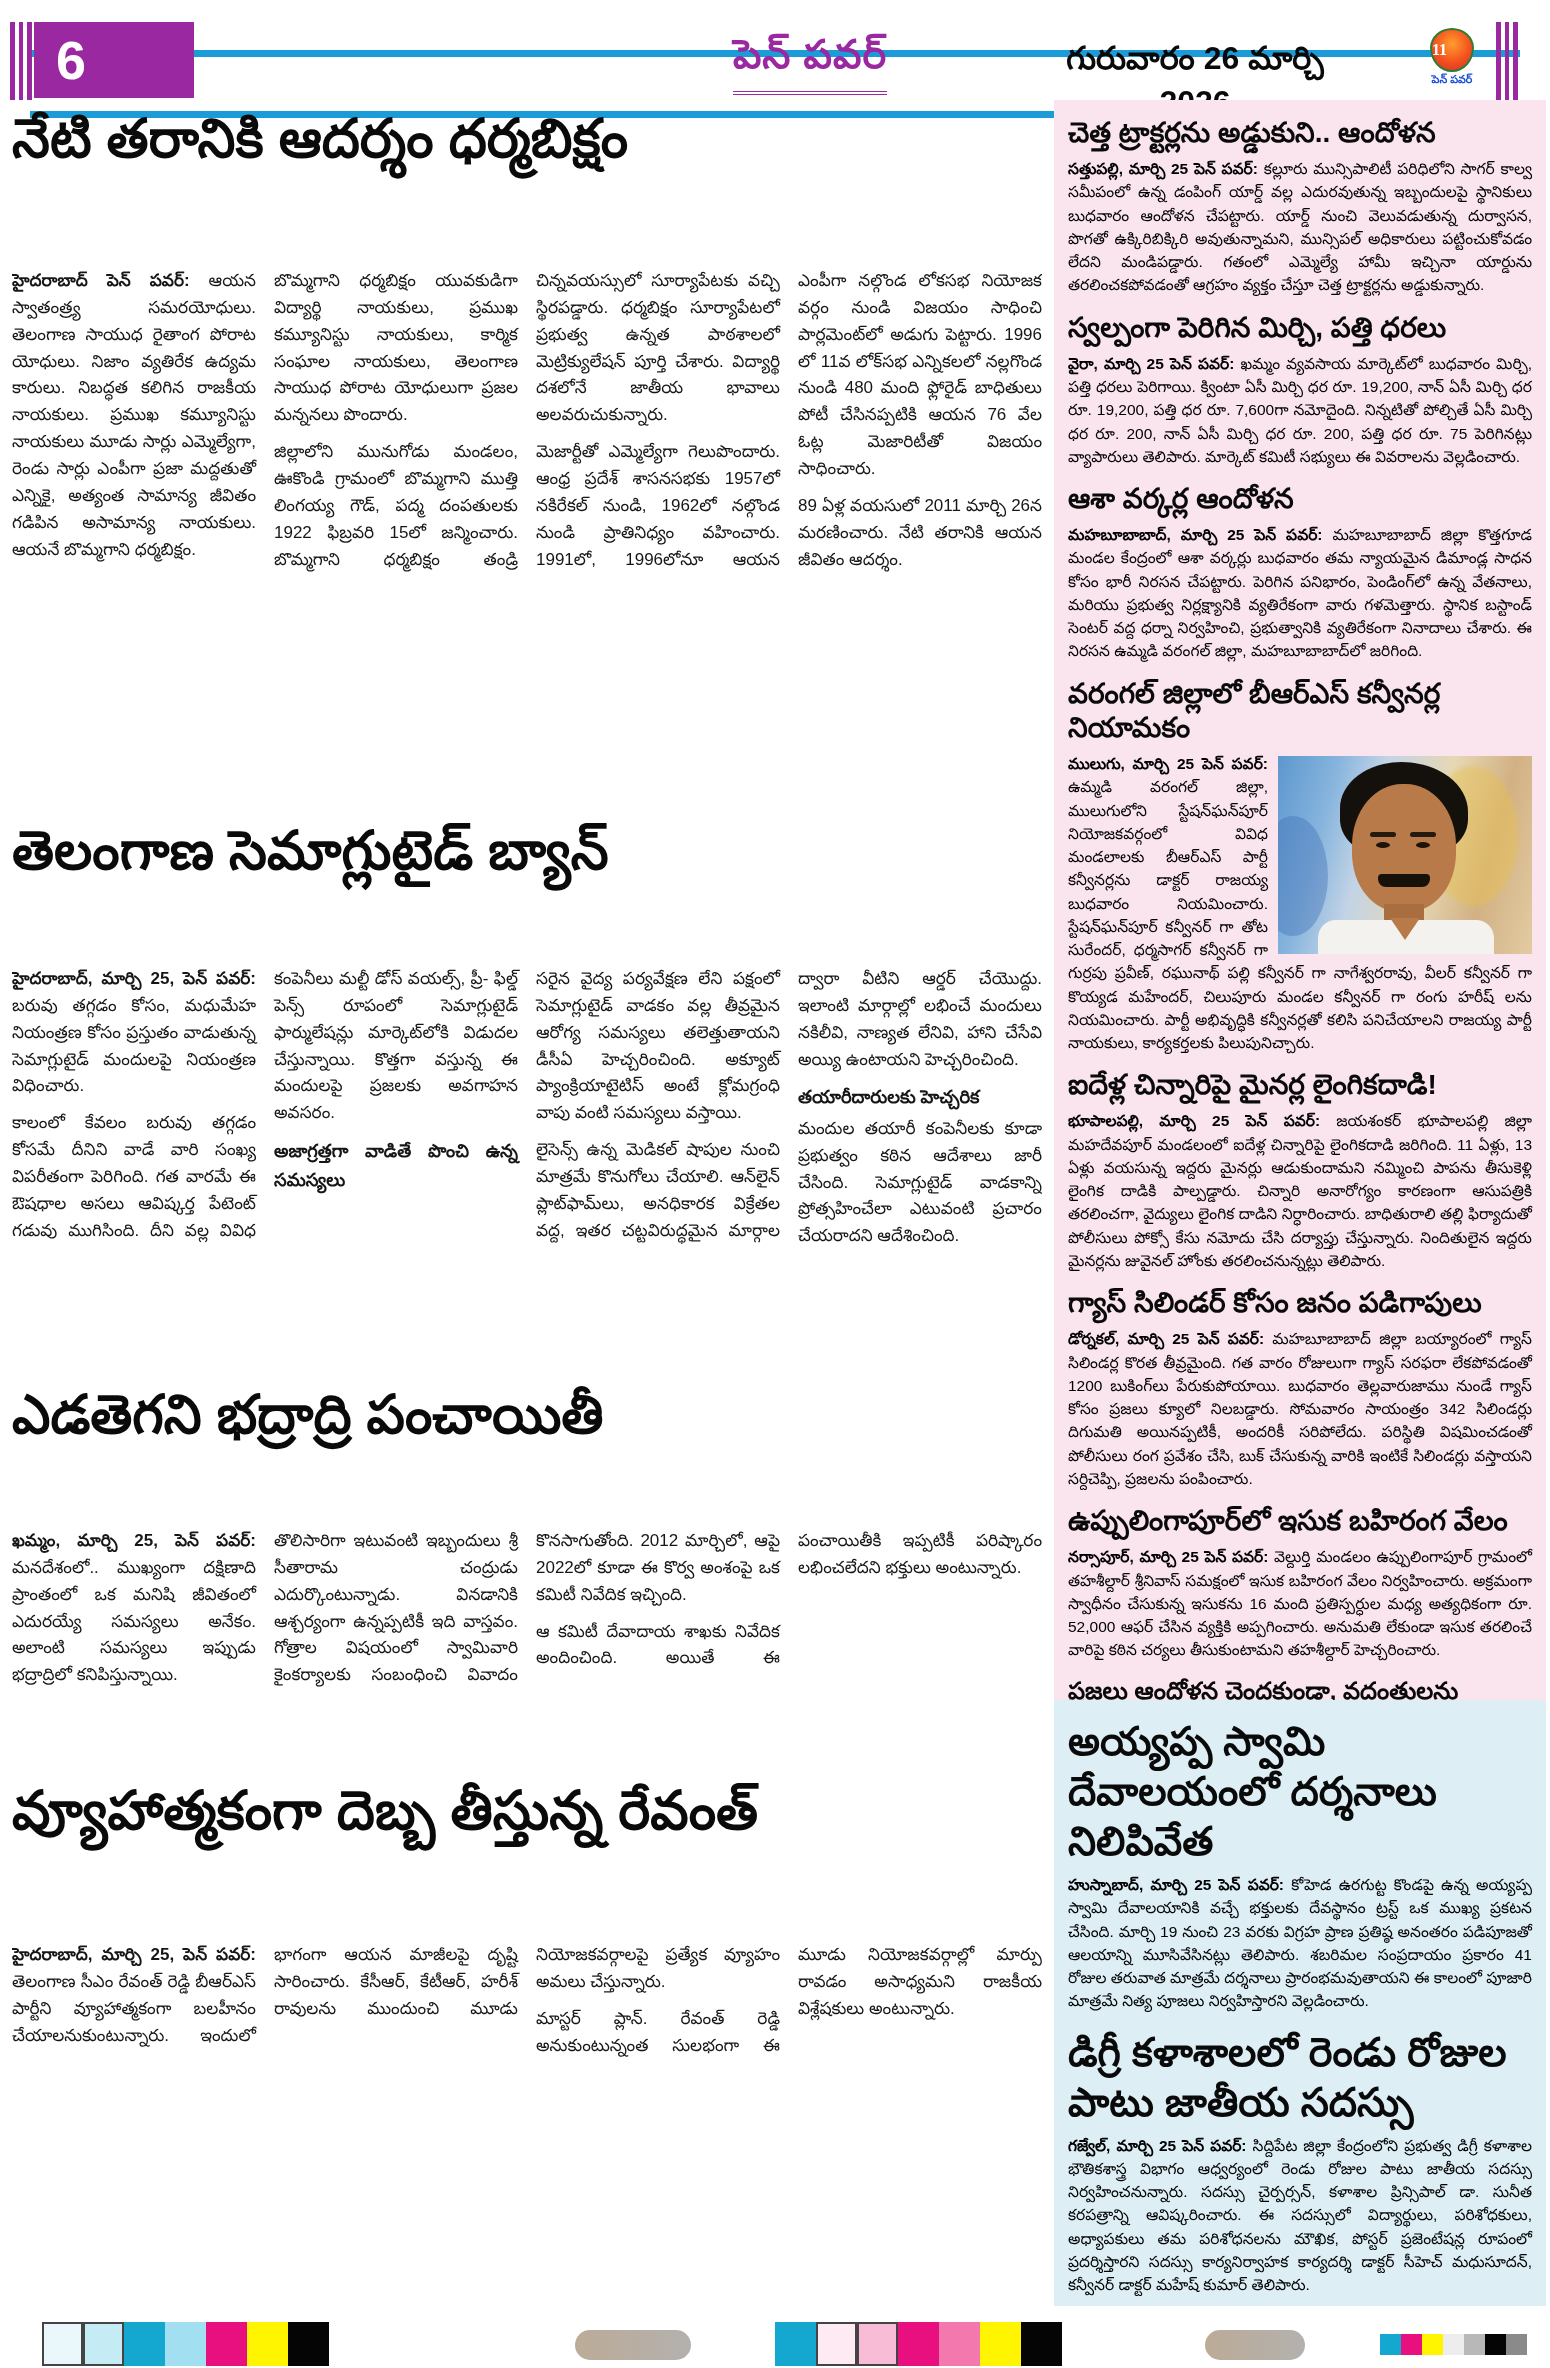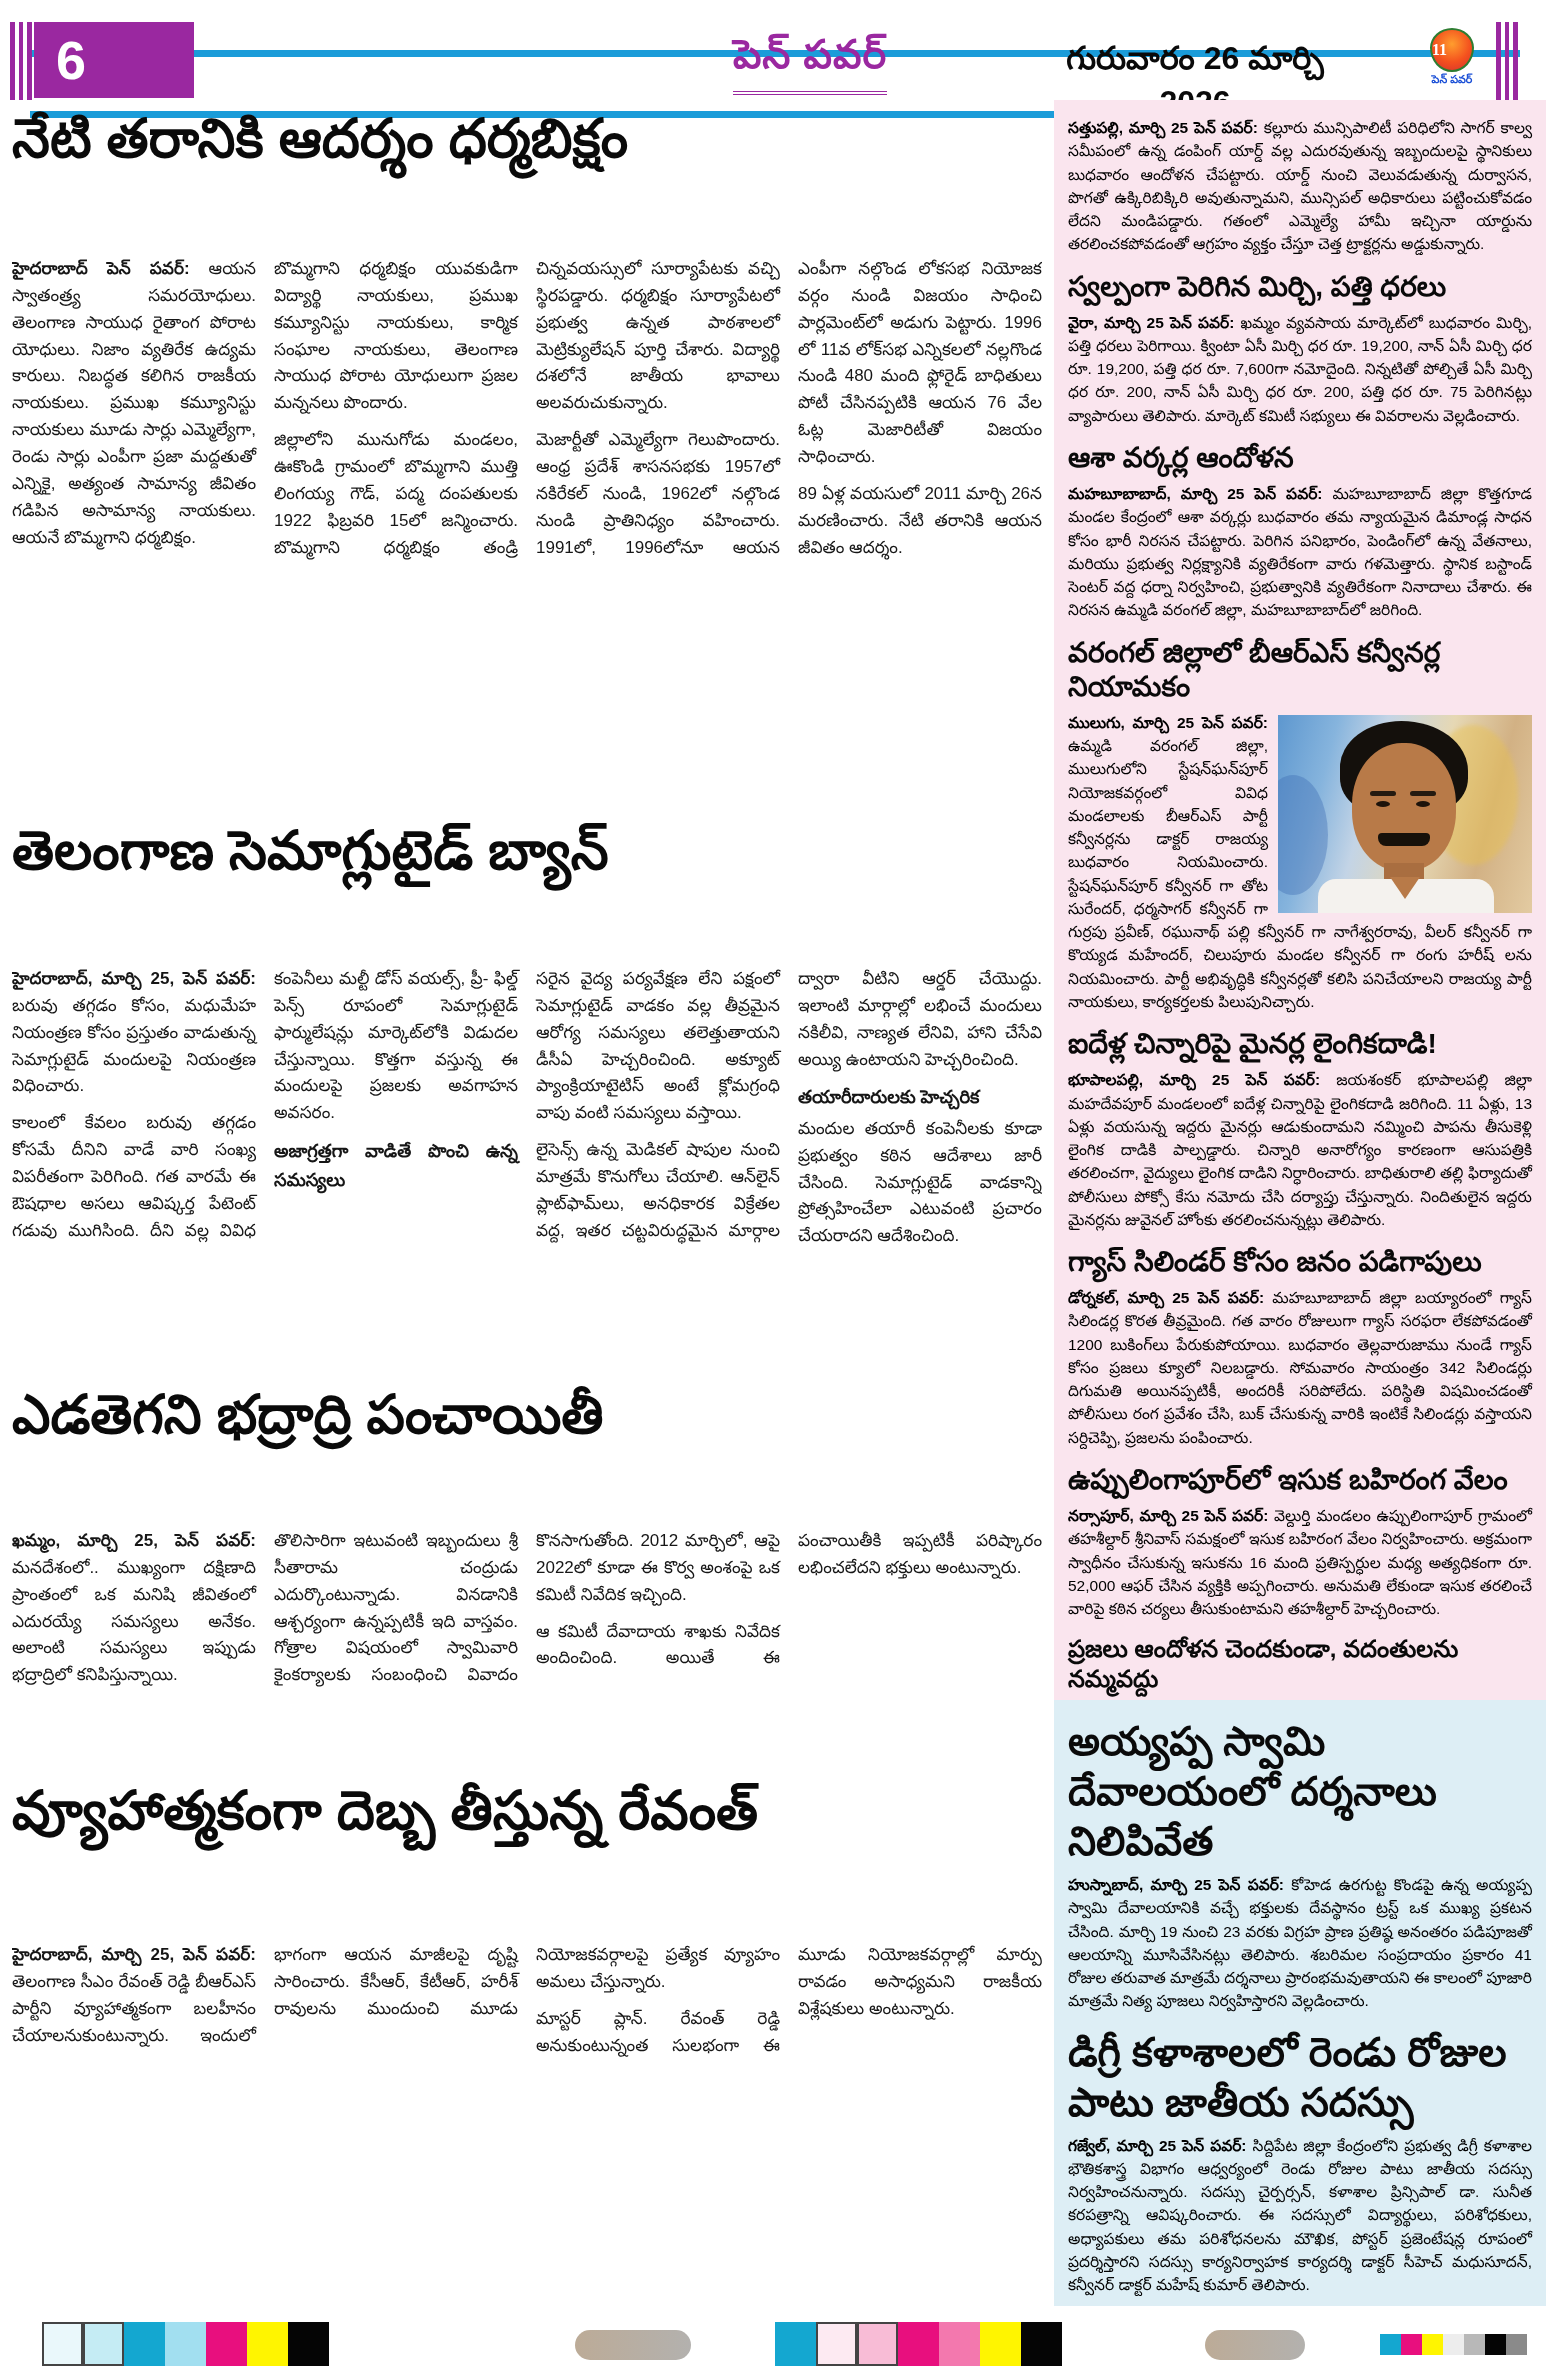--- a/index.html
+++ b/index.html
@@ -31,21 +31,21 @@
 
   
   .lead{position:absolute;left:12px;width:1030px;}
   .lead h1{margin:0;font-size:54px;line-height:1.12;font-weight:800;color:#0a0a0a;letter-spacing:0px;}
   .lead-body{position:absolute;left:12px;width:1030px;column-count:4;column-gap:18px;
              font-size:17px;line-height:1.58;text-align:justify;color:#161616;overflow:hidden;}
   .lead-body p{margin:0 0 10px 0;}
   .lead-body .subhead{font-weight:bold;font-size:18px;margin:4px 0 4px 0;}
   .dateline{font-weight:bold;}
 
-  #a1h{top:108px;}  #a1b{top:256px;height:556px;}
+  #a1h{top:108px;}  #a1b{top:268px;height:556px;}
   #a2h{top:820px;}  #a2b{top:966px;height:408px;}
   #a3h{top:1384px;} #a3b{top:1528px;height:238px;}
   #a4h{top:1780px;} #a4b{top:1942px;height:348px;}
 
   
   .sidebar{position:absolute;left:1054px;top:100px;width:492px;}
   .panel{padding:16px 14px 10px 14px;box-sizing:border-box;width:492px;overflow:hidden;}
   .panel-pink{background:#fae5ee;height:1600px;}
   .panel-blue{background:#ddeef5;height:606px;}
   .sb-article{margin-bottom:14px;}
@@ -155,20 +155,21 @@
   <div class="lead-body" id="a4b">
     <p><strong class="dateline">హైదరాబాద్, మార్చి 25, పెన్ పవర్:</strong> <span>తెలంగాణ సీఎం రేవంత్ రెడ్డి బీఆర్ఎస్ పార్టీని వ్యూహాత్మకంగా బలహీనం చేయాలనుకుంటున్నారు. ఇందులో భాగంగా ఆయన మాజీలపై దృష్టి సారించారు. కేసీఆర్, కేటీఆర్, హరీశ్ రావులను ముందుంచి మూడు నియోజకవర్గాలపై ప్రత్యేక వ్యూహం అమలు చేస్తున్నారు.</span></p>
     <p>మాస్టర్ ప్లాన్. రేవంత్ రెడ్డి అనుకుంటున్నంత సులభంగా ఈ మూడు నియోజకవర్గాల్లో మార్పు రావడం అసాధ్యమని రాజకీయ విశ్లేషకులు అంటున్నారు.</p>
   </div>
 
   <div class="sidebar">
 
     <div class="panel panel-pink">
 
       <div class="sb-article">
+        <h2>చెత్త ట్రాక్టర్లను అడ్డుకుని.. ఆందోళన</h2>
         <p><strong class="dateline">సత్తుపల్లి, మార్చి 25  పెన్ పవర్:</strong> <span>కల్లూరు మున్సిపాలిటీ పరిధిలోని సాగర్ కాల్వ సమీపంలో ఉన్న డంపింగ్ యార్డ్ వల్ల ఎదురవుతున్న ఇబ్బందులపై స్థానికులు బుధవారం ఆందోళన చేపట్టారు. యార్డ్ నుంచి వెలువడుతున్న దుర్వాసన, పొగతో ఉక్కిరిబిక్కిరి అవుతున్నామని, మున్సిపల్ అధికారులు పట్టించుకోవడం లేదని మండిపడ్డారు. గతంలో ఎమ్మెల్యే హామీ ఇచ్చినా యార్డును తరలించకపోవడంతో ఆగ్రహం వ్యక్తం చేస్తూ చెత్త ట్రాక్టర్లను అడ్డుకున్నారు.</span></p>
       </div>
 
       <div class="sb-article">
         <h2>స్వల్పంగా పెరిగిన మిర్చి, పత్తి ధరలు</h2>
         <p><strong class="dateline">వైరా, మార్చి 25  పెన్ పవర్:</strong> <span>ఖమ్మం వ్యవసాయ మార్కెట్‌లో బుధవారం మిర్చి, పత్తి ధరలు పెరిగాయి. క్వింటా ఏసీ మిర్చి ధర రూ. 19,200, నాన్ ఏసీ మిర్చి ధర రూ. 19,200, పత్తి ధర రూ. 7,600గా నమోదైంది. నిన్నటితో పోల్చితే ఏసీ మిర్చి ధర రూ. 200, నాన్ ఏసీ మిర్చి ధర రూ. 200, పత్తి ధర రూ. 75 పెరిగినట్లు వ్యాపారులు తెలిపారు. మార్కెట్ కమిటీ సభ్యులు ఈ వివరాలను వెల్లడించారు.</span></p>
       </div>
 
       <div class="sb-article">
         <h2>ఆశా వర్కర్ల ఆందోళన</h2>

